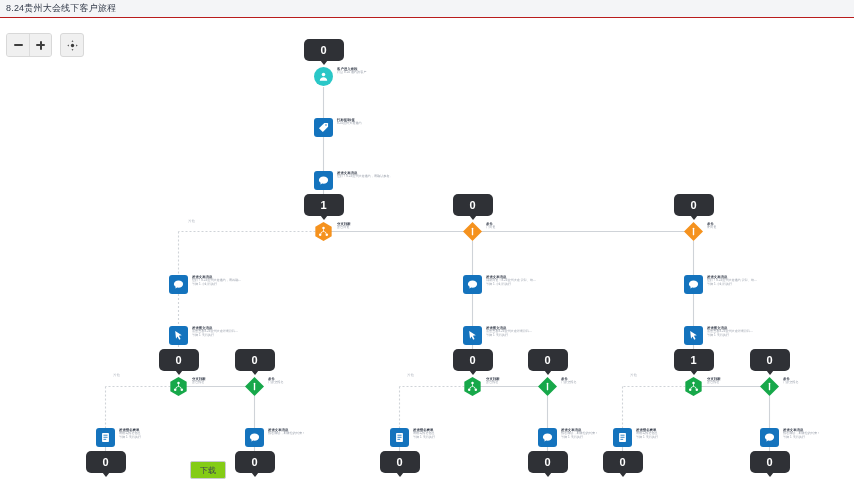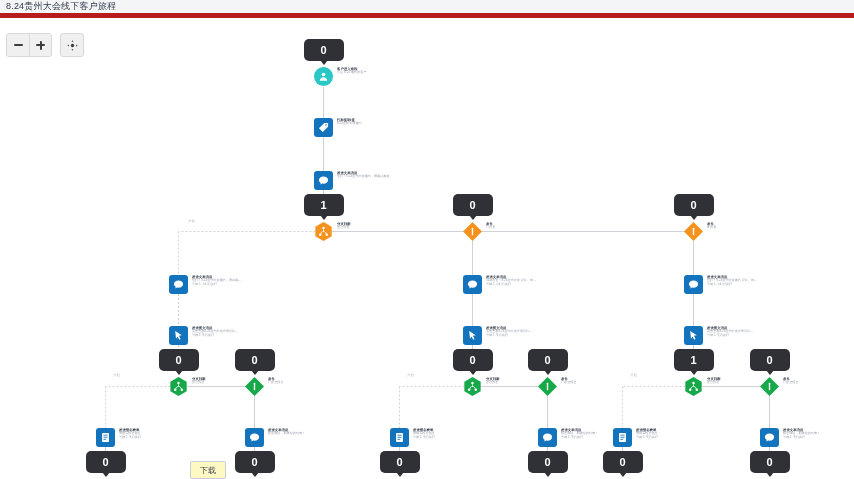--- a/index.html
+++ b/index.html
@@ -8,21 +8,21 @@
     overflow: hidden;
     background: #ffffff;
     font-family: "Liberation Sans", sans-serif;
   }
 
   
   .header {
     position: absolute; left: 0; top: 0;
     width: 854px; height: 18px;
     background: #f4f5f7;
-    border-bottom: 5px solid #b91c1c;
+    border-bottom: 1px solid #b91c1c;
     display: flex; align-items: center;
   }
   .header-title {
     font-size: 9px; color: #333b4a;
     padding-left: 6px; letter-spacing: .2px;
     white-space: nowrap;
   }
 
   
   .canvas {
@@ -120,21 +120,21 @@
   .edge-label {
     position: absolute; z-index: 15;
     font-size: 3.4px; color: #b2b7c0;
     white-space: nowrap;
   }
 
   
   .download-btn {
     position: absolute; z-index: 30;
     width: 36px; height: 18px;
-    background: #fef9c3;
+    background: #84cc16;
     border: 1px solid #c9ccd1;
     border-radius: 2px;
     font-size: 8px; color: #3b4250;
     display: flex; align-items: center; justify-content: center;
     cursor: pointer;
   }
 </style>
 </head>
 <body>
 

